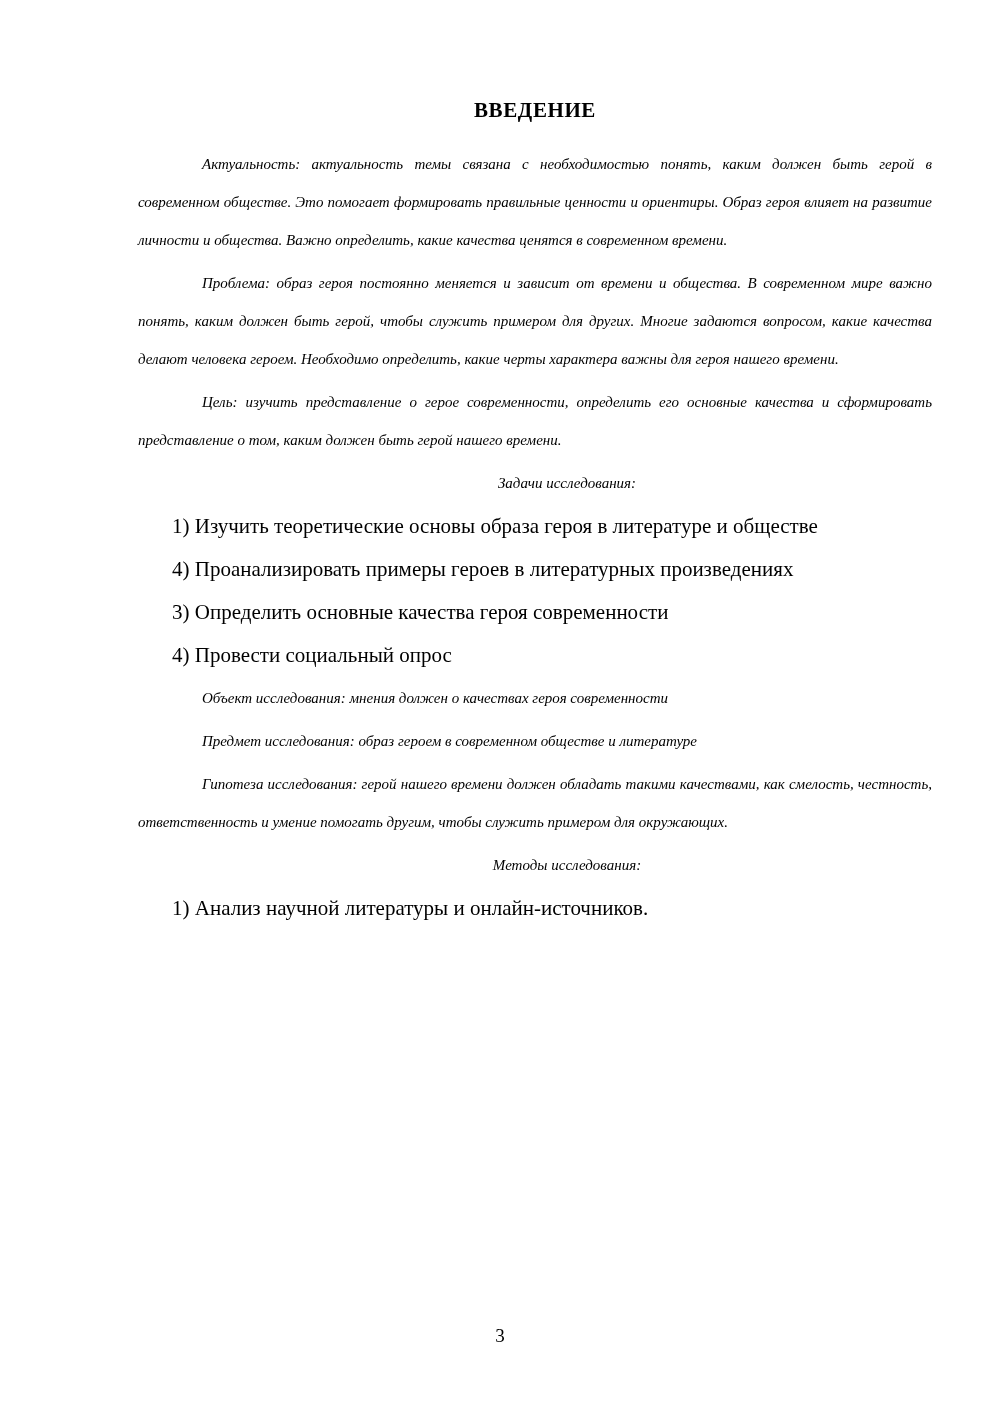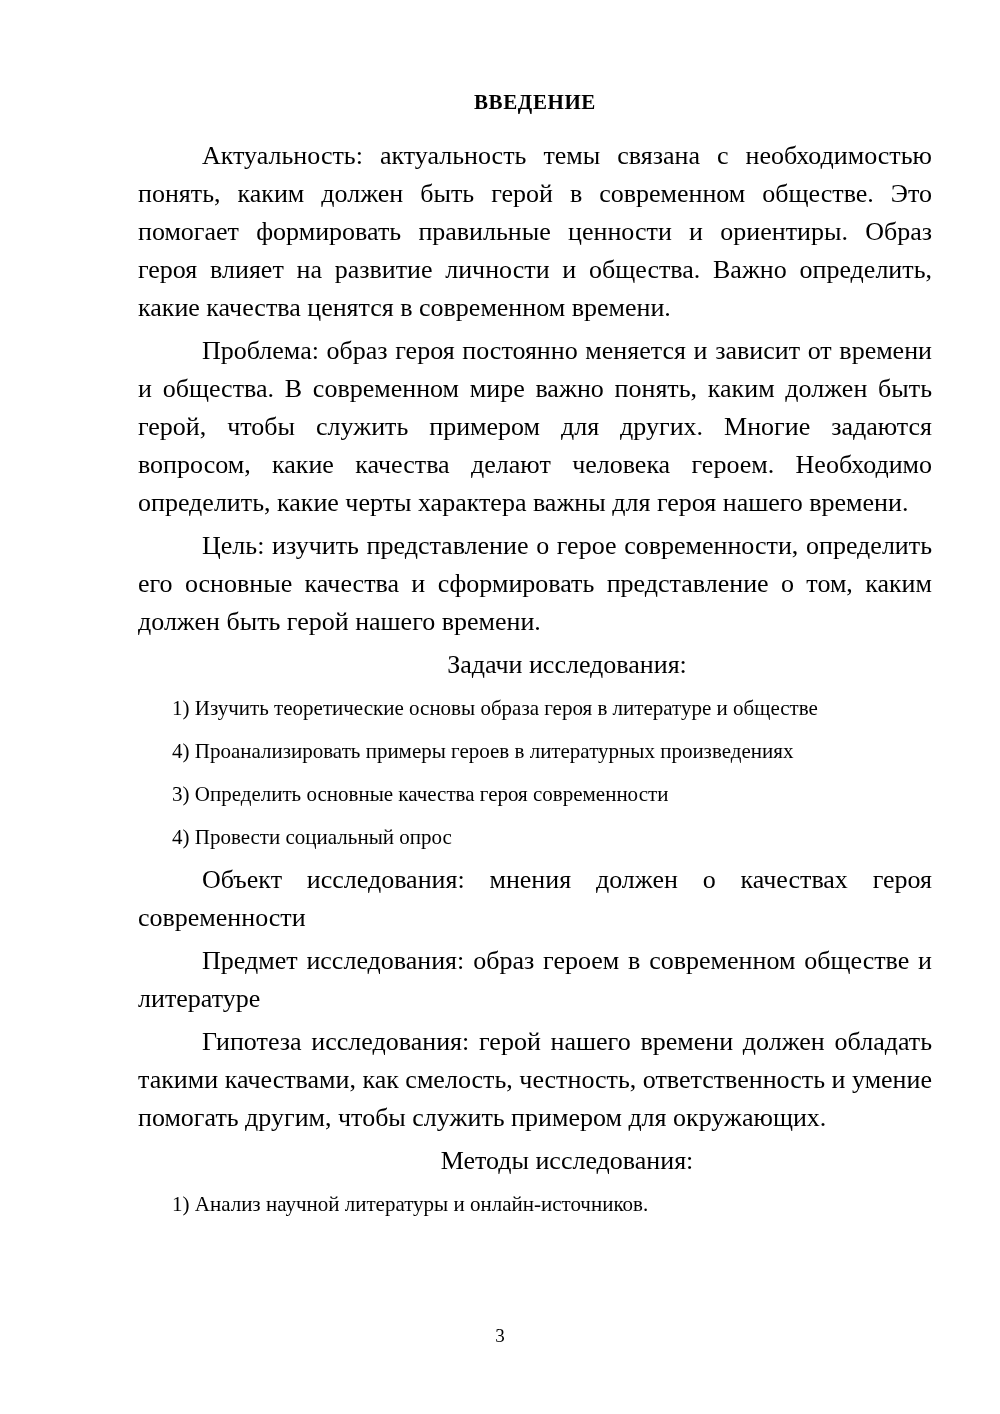--- a/index.html
+++ b/index.html
@@ -13,39 +13,40 @@
     height: 1414px;
     margin: 0 auto;
     background: #ffffff;
     font-family: "Liberation Serif", "DejaVu Serif", serif;
     color: #000000;
     box-sizing: border-box;
   }
   .content {
     position: absolute;
     left: 138px;
-    top: 88px;
+    top: 96px;
     width: 794px;
   }
   .doc-title {
     font-size: 21px;
     font-weight: bold;
     text-align: center;
     letter-spacing: 0.6px;
     margin: 0 0 20px 0;
     line-height: 1.4;
   }
   p.para {
-    font-size: 26px;
+    font-size: 15px;
     line-height: 38px;
     margin: 0 0 5px 0;
     text-align: justify;
     text-justify: inter-word;
     text-indent: 64px;
     hyphens: none;
+    font-style: italic;
   }
   p.para.nojust {
     text-align: center;
   }
   p.item {
     font-size: 21px;
     line-height: 38px;
     margin: 0 0 5px 0;
     text-align: justify;
     text-indent: 34px;

